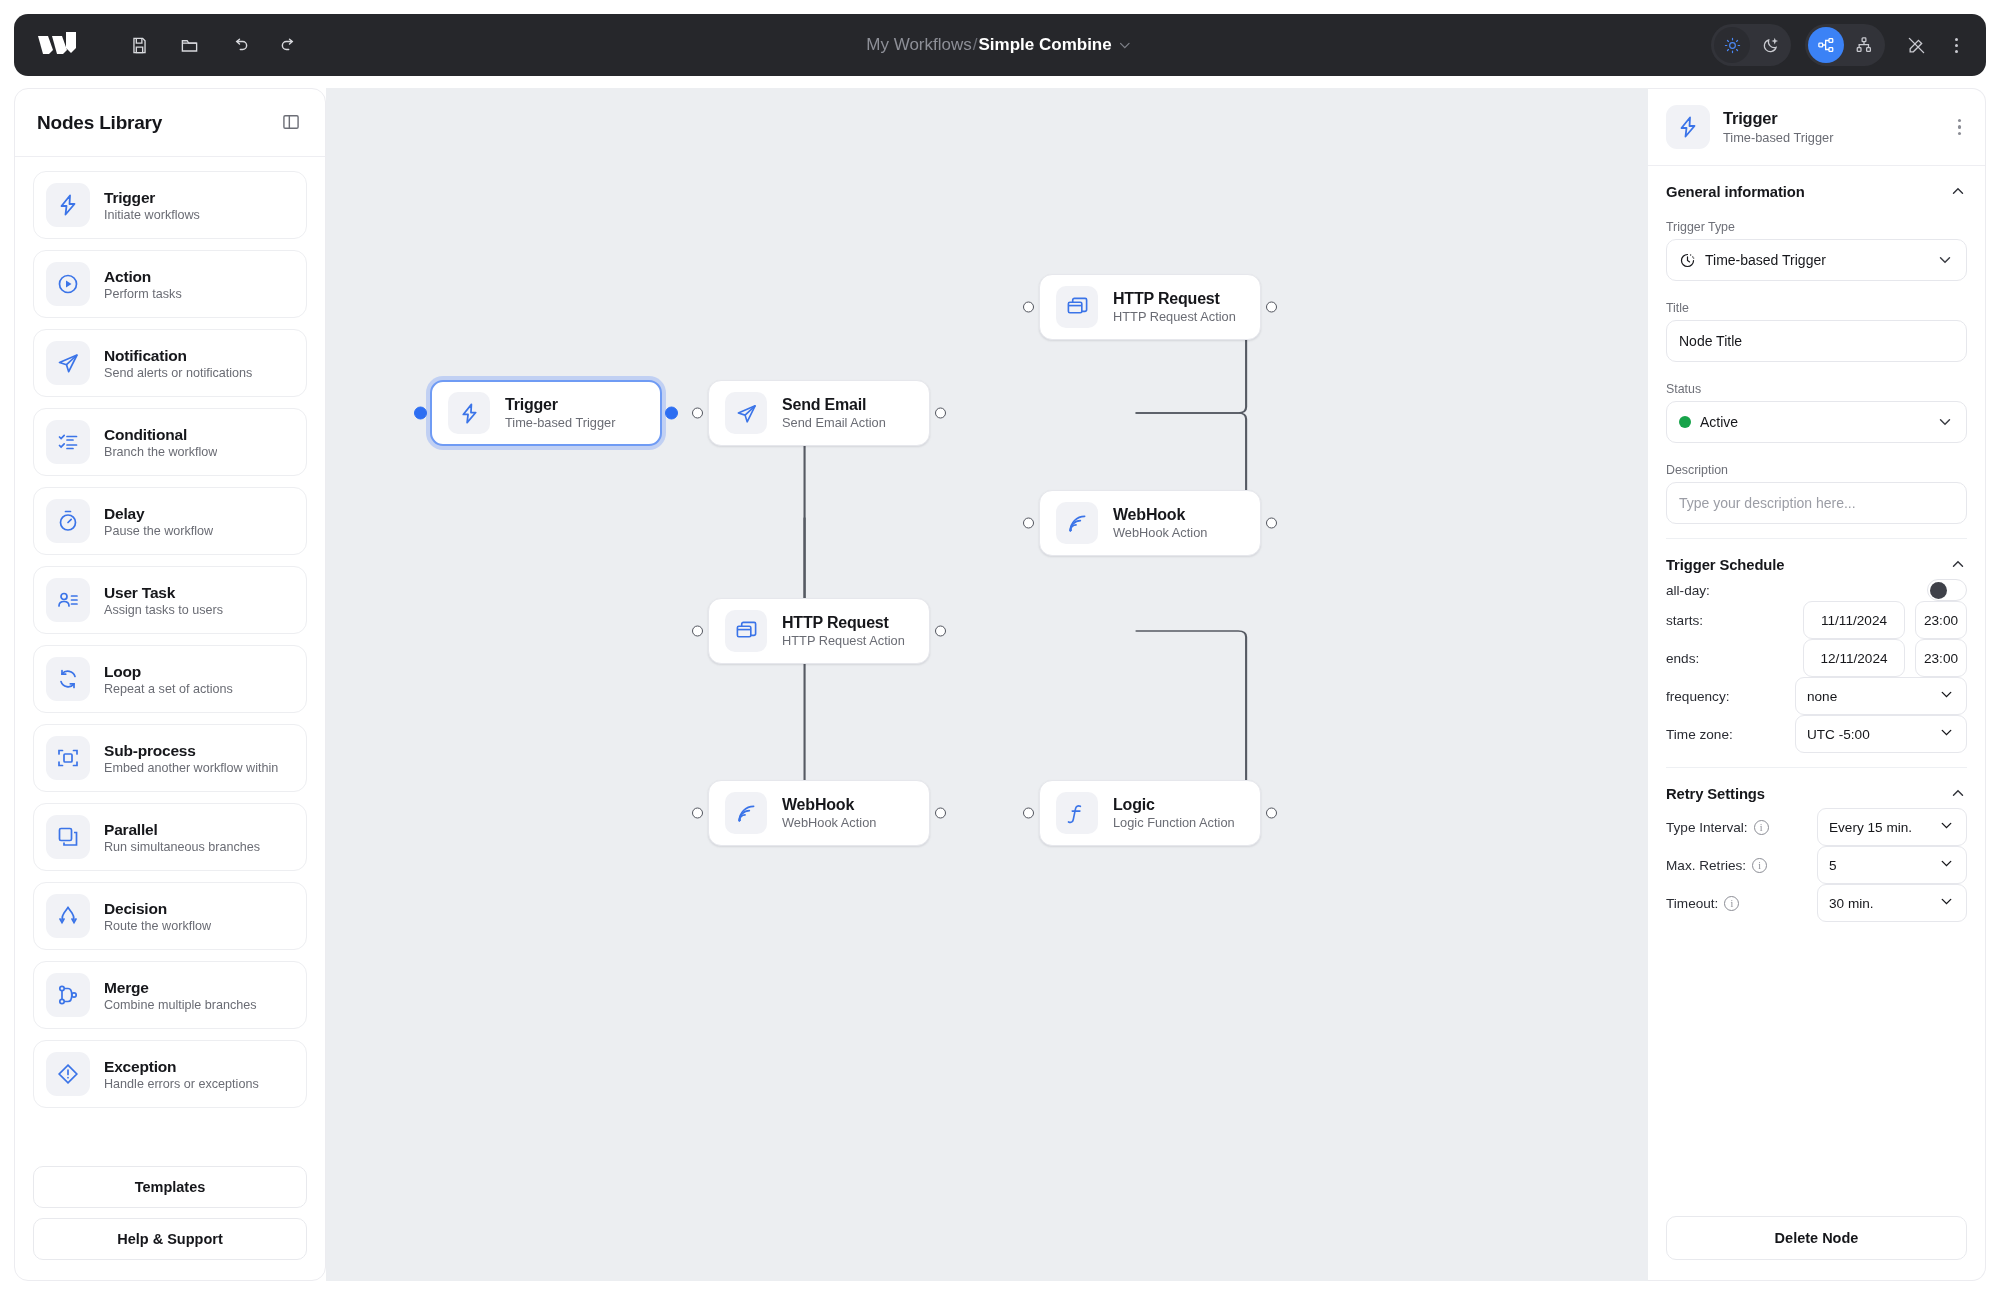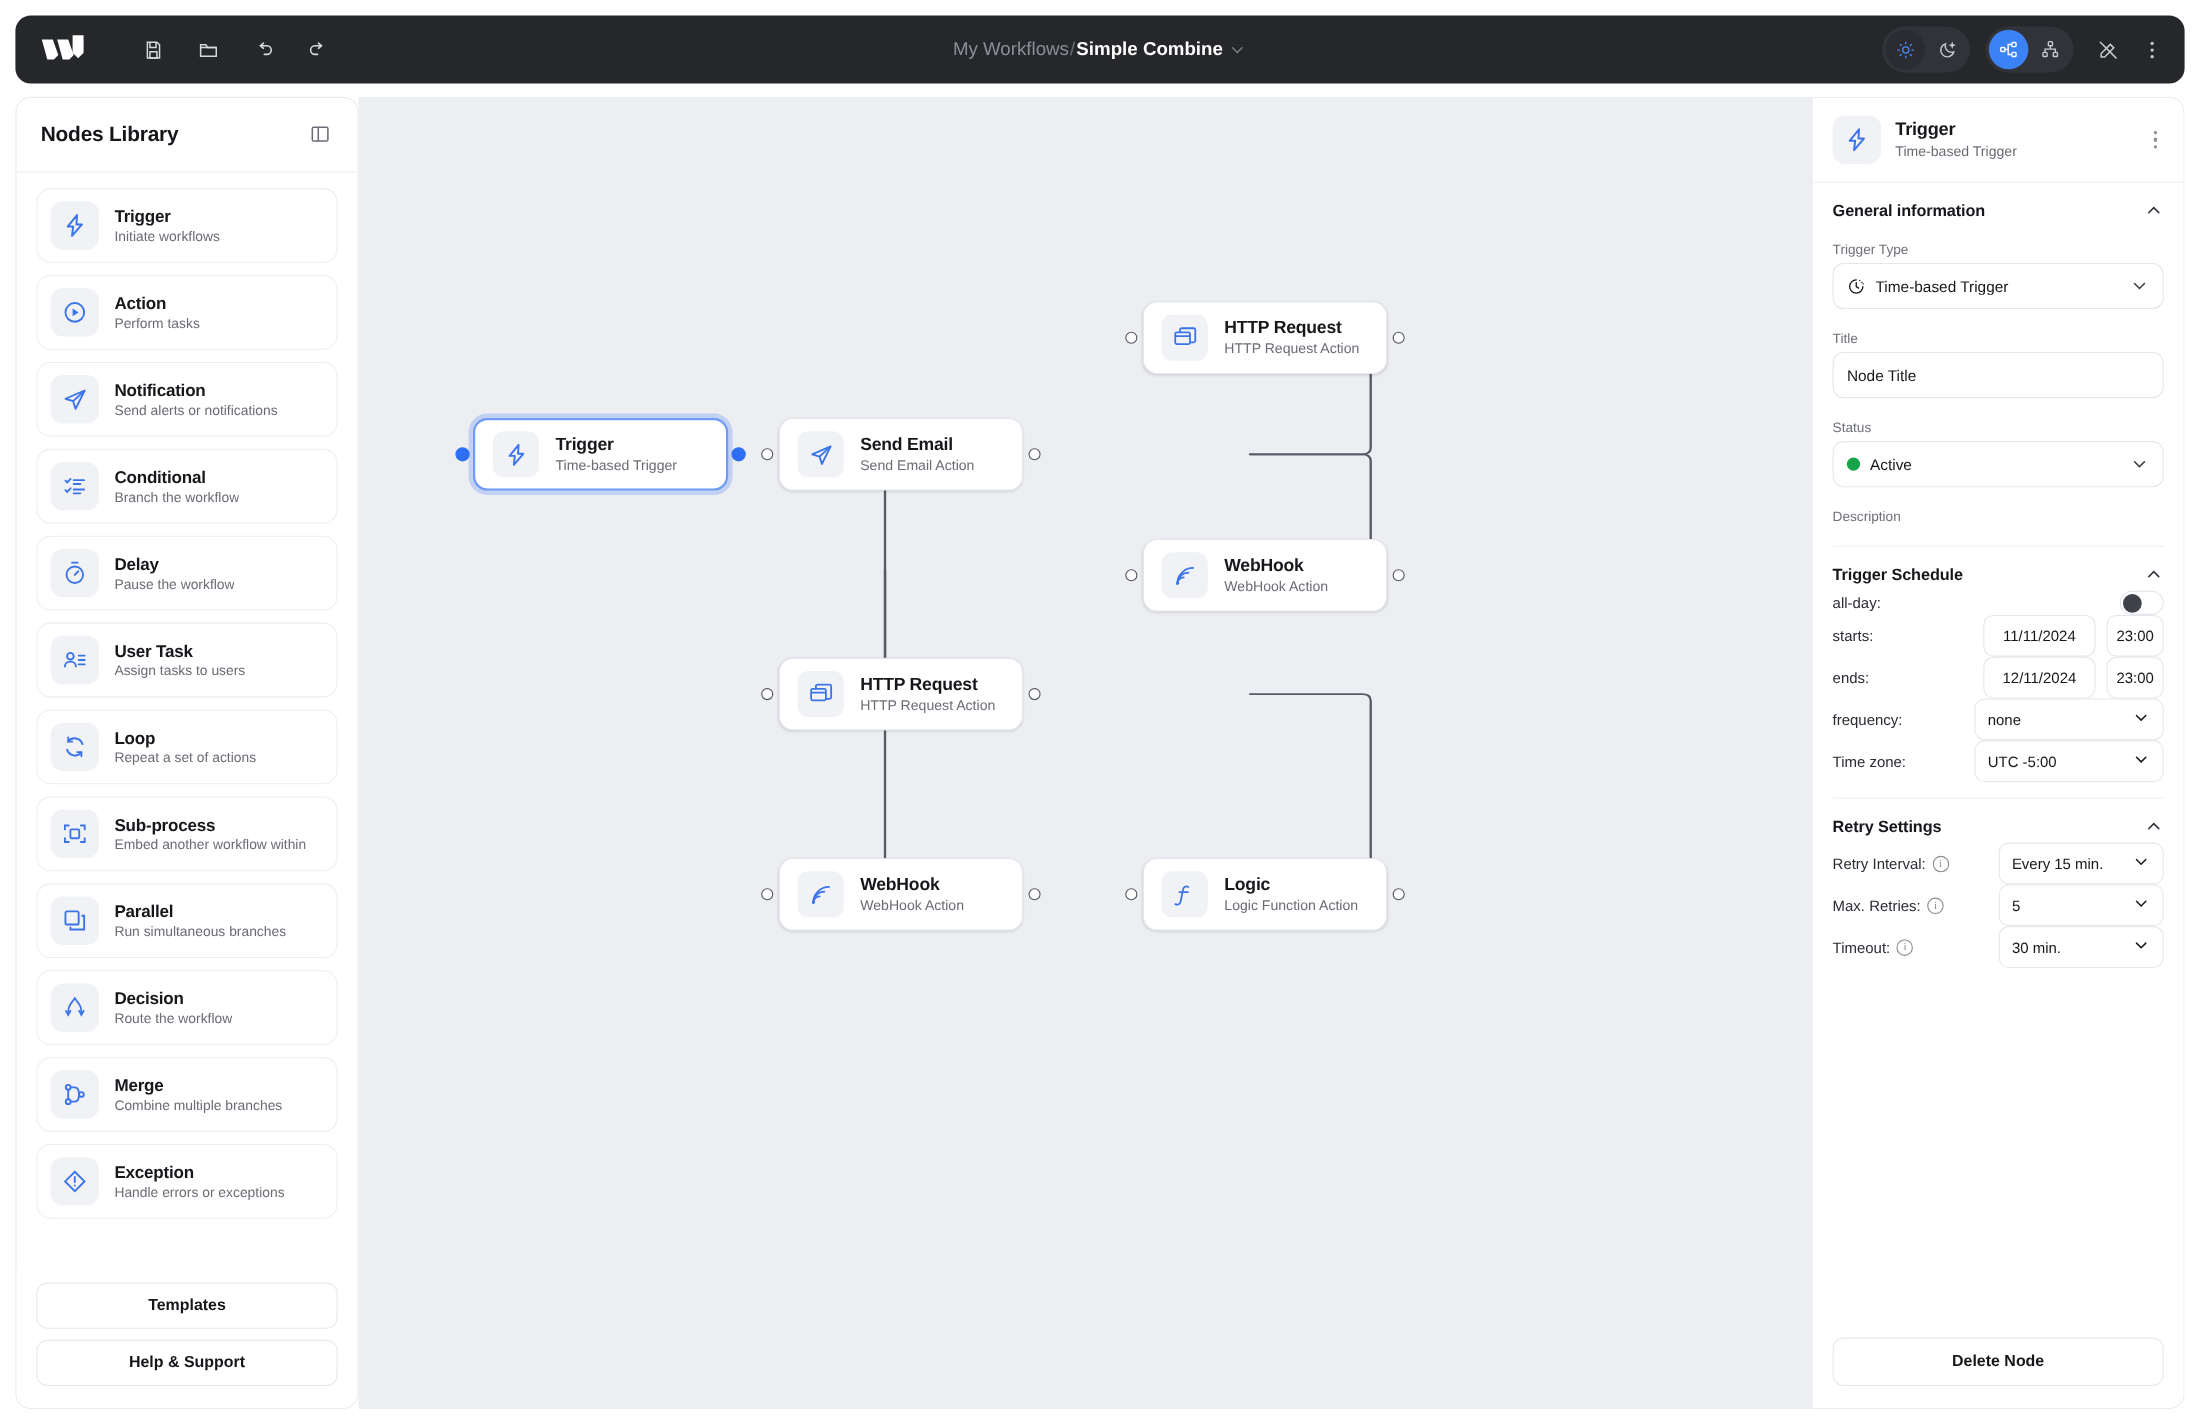--- a/index.html
+++ b/index.html
@@ -680,20 +680,23 @@
               <span class="dd">
                 <svg width="18" height="18" viewBox="0 0 24 24" fill="none" stroke="currentColor" stroke-width="1.9" stroke-linecap="round">
                     <path d="M6 9l6 6 6-6"></path>
                   </svg>
               </span>
             </div>
           </div>
 
           <div class="fld">
             <div class="fld-label">Description</div>
+            <div class="ctl">
+              <span class="val ph">Type your description here...</span>
+            </div>
           </div>
         </div>
 
         <div class="sec">
           <div class="sec-head">
             <span class="sec-title">Trigger Schedule</span>
             <span class="chev-up">
               <svg width="18" height="18" viewBox="0 0 24 24" fill="none" stroke="currentColor" stroke-width="1.9" stroke-linecap="round">
                   <path d="M6 15l6-6 6 6"></path>
                 </svg>
@@ -749,21 +752,21 @@
             <span class="sec-title">Retry Settings</span>
             <span class="chev-up">
               <svg width="18" height="18" viewBox="0 0 24 24" fill="none" stroke="currentColor" stroke-width="1.9" stroke-linecap="round">
                   <path d="M6 15l6-6 6 6"></path>
                 </svg>
             </span>
           </div>
 
           <div class="row">
             <span class="lab-wrap">
-              <span>Retry Interval:</span>
+              <span>Type Interval:</span>
               <span class="info-i">i</span>
             </span>
             <span class="sel-ctl w150">
               <span class="val">Every 15 min.</span>
               <span class="dd">
                 <svg width="17" height="17" viewBox="0 0 24 24" fill="none" stroke="currentColor" stroke-width="1.9" stroke-linecap="round">
                     <path d="M6 9l6 6 6-6"></path>
                   </svg>
               </span>
             </span>

